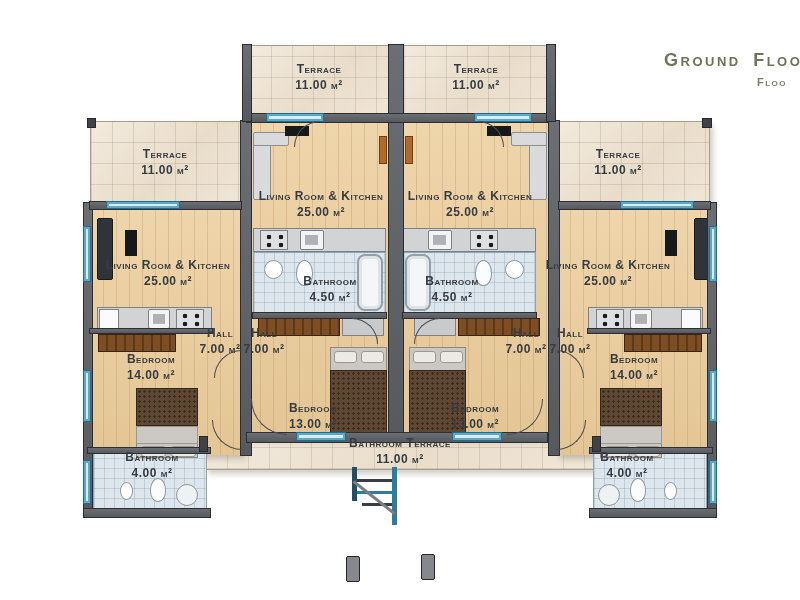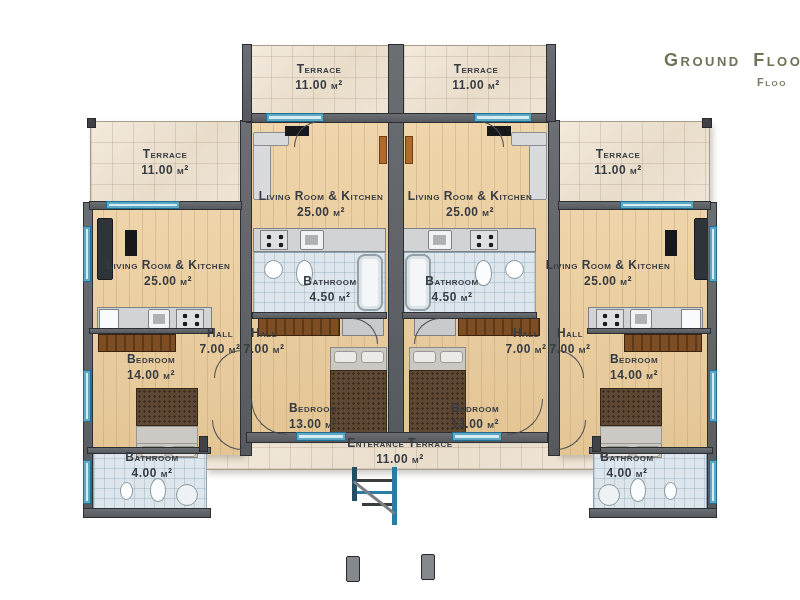--- a/index.html
+++ b/index.html
@@ -296,20 +296,20 @@
   </div>
   <div class="abs rlabel" style="left:152px;top:465px">
     <div>Bathroom</div>
     <div>4.00 m²</div>
   </div>
   <div class="abs rlabel" style="left:627px;top:465px">
     <div>Bathroom</div>
     <div>4.00 m²</div>
   </div>
   <div class="abs rlabel" style="left:400px;top:451px">
-    <div>Enterance Terrace</div>
+    <div>Bathroom Terrace</div>
     <div>11.00 m²</div>
   </div>
 
   <div class="abs" id="title-main">Ground Floo</div>
   <div class="abs" id="title-sub">Floo</div>
 
 </div>
 
 </body></html>

